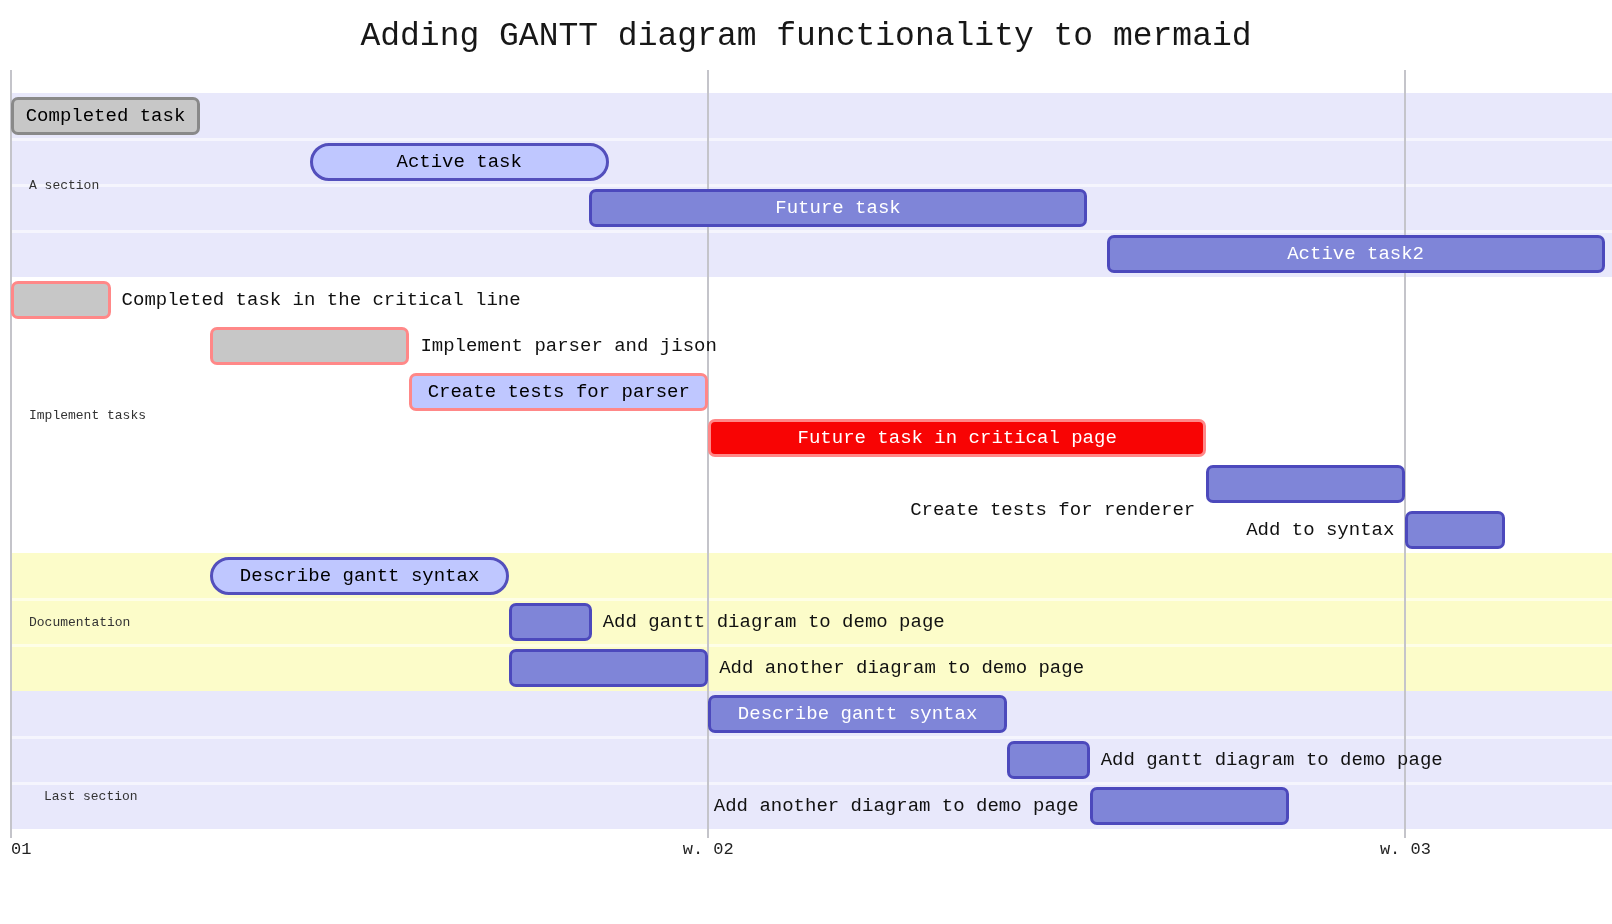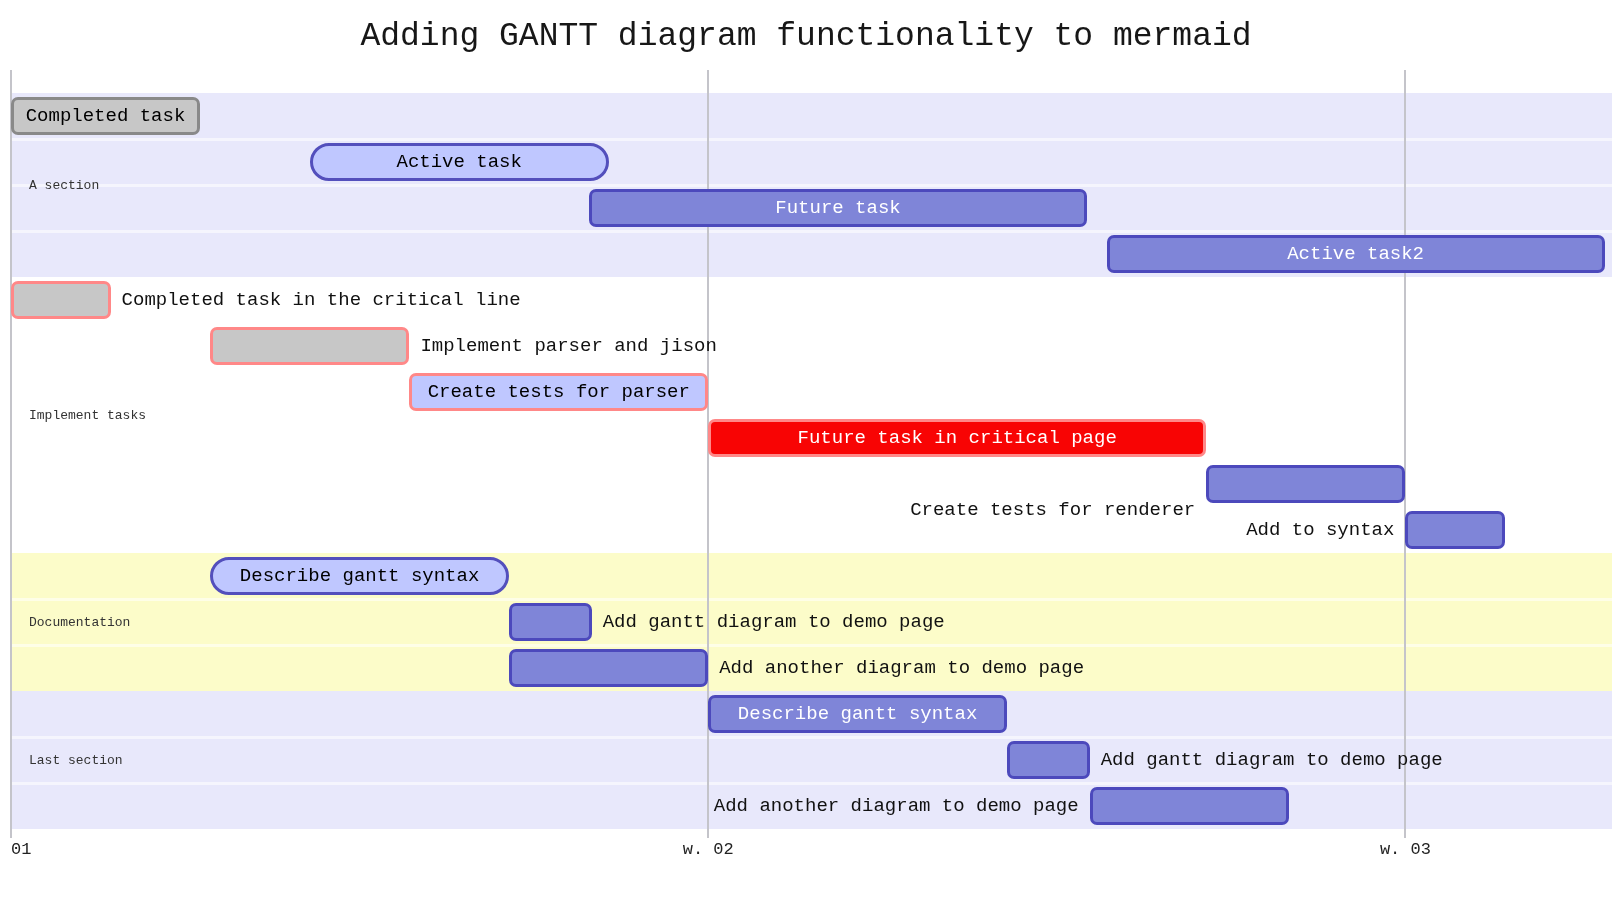--- a/index.html
+++ b/index.html
@@ -42,21 +42,21 @@
       <div class="row-sep" style="top: 460px;"></div>
       <div class="row-sep" style="top: 506px;"></div>
       <div class="section-label" style="top: 415px;">Implement tasks</div>
       <div class="section-bg" style="top: 553px; height: 138px; background: rgb(252, 252, 201);"></div>
       <div class="row-sep" style="top: 598px;"></div>
       <div class="row-sep" style="top: 644px;"></div>
       <div class="section-label" style="top: 622px;">Documentation</div>
       <div class="section-bg" style="top: 691px; height: 138px; background: rgb(232, 232, 251);"></div>
       <div class="row-sep" style="top: 736px;"></div>
       <div class="row-sep" style="top: 782px;"></div>
-      <div class="section-label" style="top: 760px;">Last section</div>
+      <div class="section-label" style="top: 796px; margin-left: 15px;">Last section</div>
       <div class="gridline" style="left: 10px; top: 70px; height: 768px; background: rgb(196, 196, 202);"></div>
       <div class="tick-label" style="top: 840px; left: 11px;">01</div>
       <div class="gridline" style="left: 707.2px; top: 70px; height: 768px; background: rgb(196, 196, 202);"></div>
       <div class="tick-label" style="top: 840px; left: 708.2px; transform: translateX(-50%);">w. 02</div>
       <div class="gridline" style="left: 1404.4px; top: 70px; height: 768px; background: rgb(196, 196, 202);"></div>
       <div class="tick-label" style="top: 840px; left: 1405.4px; transform: translateX(-50%);">w. 03</div>
       <div class="bar style-done" style="left: 11px; width: 189px; top: 97px;">Completed task</div>
       <div class="bar style-active" style="left: 309.8px; width: 298.8px; top: 143px;">Active task</div>
       <div class="bar style-task" style="left: 589px; width: 498px; top: 189px;">Future task</div>
       <div class="bar style-task" style="left: 1106.6px; width: 498px; top: 235px;">Active task2</div>

